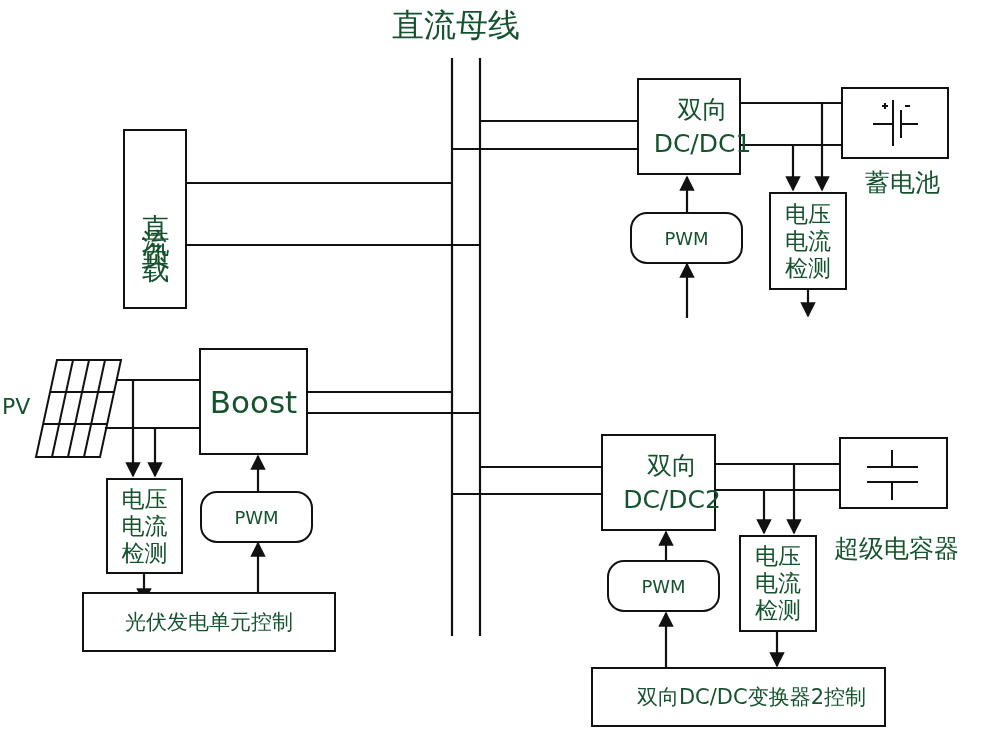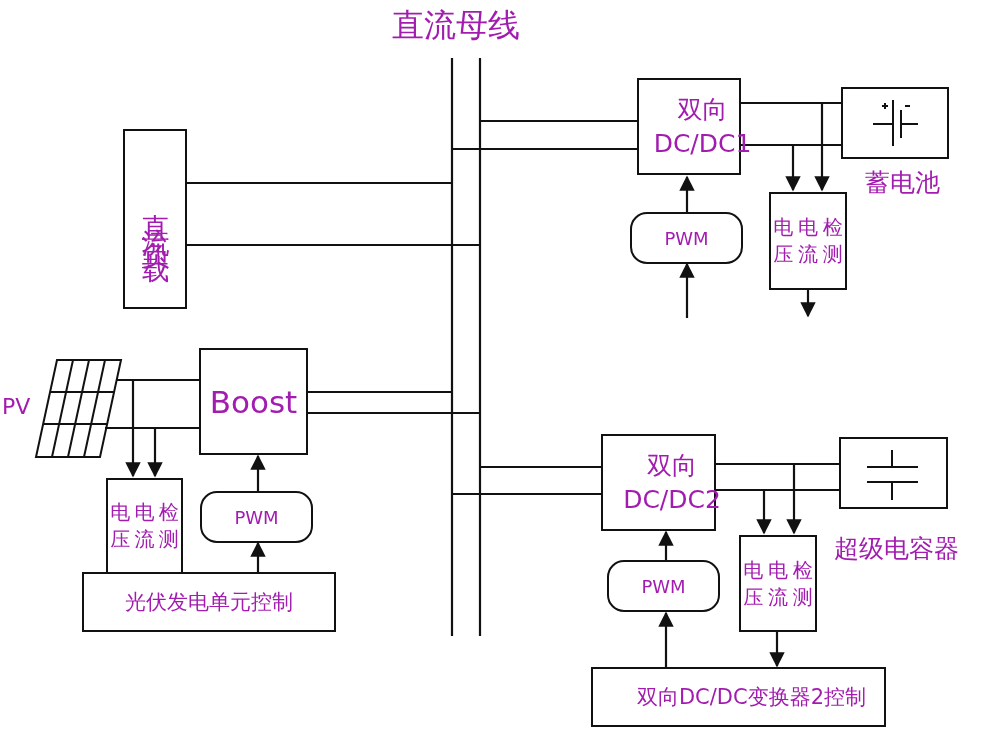--- a/index.html
+++ b/index.html
@@ -1,24 +1,24 @@
 <!DOCTYPE html>
 <html><head>
 <meta charset="utf-8">
 <style>
   html,body{margin:0;padding:0;background:#ffffff;}
   #stage{position:relative;width:1000px;height:734px;background:#ffffff;overflow:hidden;
-    font-family:"DejaVu Sans","Liberation Sans",sans-serif;color:#a21caf;}
+    font-family:"DejaVu Sans","Liberation Sans",sans-serif;color:#14532d;}
   svg#wires{position:absolute;left:0;top:0;width:1000px;height:734px;}
   .box{position:absolute;border:2px solid #111;background:#fff;box-sizing:border-box;
     display:flex;align-items:center;justify-content:center;text-align:center;}
   .lbl{position:absolute;white-space:nowrap;}
   .serif{font-family:"DejaVu Serif","Liberation Serif",serif;}
   .vert{writing-mode:vertical-rl;text-orientation:upright;letter-spacing:14px;font-size:28px;}
-  .stack{display:flex;line-height:27px;font-size:20px;}
+  .stack{display:flex;flex-direction:column;line-height:27px;font-size:23px;}
   .conv{display:flex;flex-direction:column;line-height:34px;font-size:25px;padding-left:27px;}
   .pwm{font-size:18px;border-radius:17px;}
   .ctrl{font-size:21px;}
 </style>
 </head>
 <body>
 
 <div id="stage">
 
   <svg id="wires" viewBox="0 0 1000 734">
@@ -125,21 +125,21 @@
       <span>电压</span>
       <span>电流</span>
       <span>检测</span>
     </div>
   </div>
 
   <div class="box pwm" style="left:200px;top:491px;width:113px;height:52px;">
     <span>PWM</span>
   </div>
 
-  <div class="box ctrl" style="left:82px;top:572px;width:254px;height:60px;text-align:right;">
+  <div class="box ctrl" style="left:82px;top:592px;width:254px;height:60px;text-align:right;">
     <span>光伏发电单元控制</span>
   </div>
 
   <div class="box" style="left:637px;top:78px;width:104px;height:97px;">
     <div class="conv">
       <span>双向</span>
       <span>DC/DC1</span>
     </div>
   </div>
 

